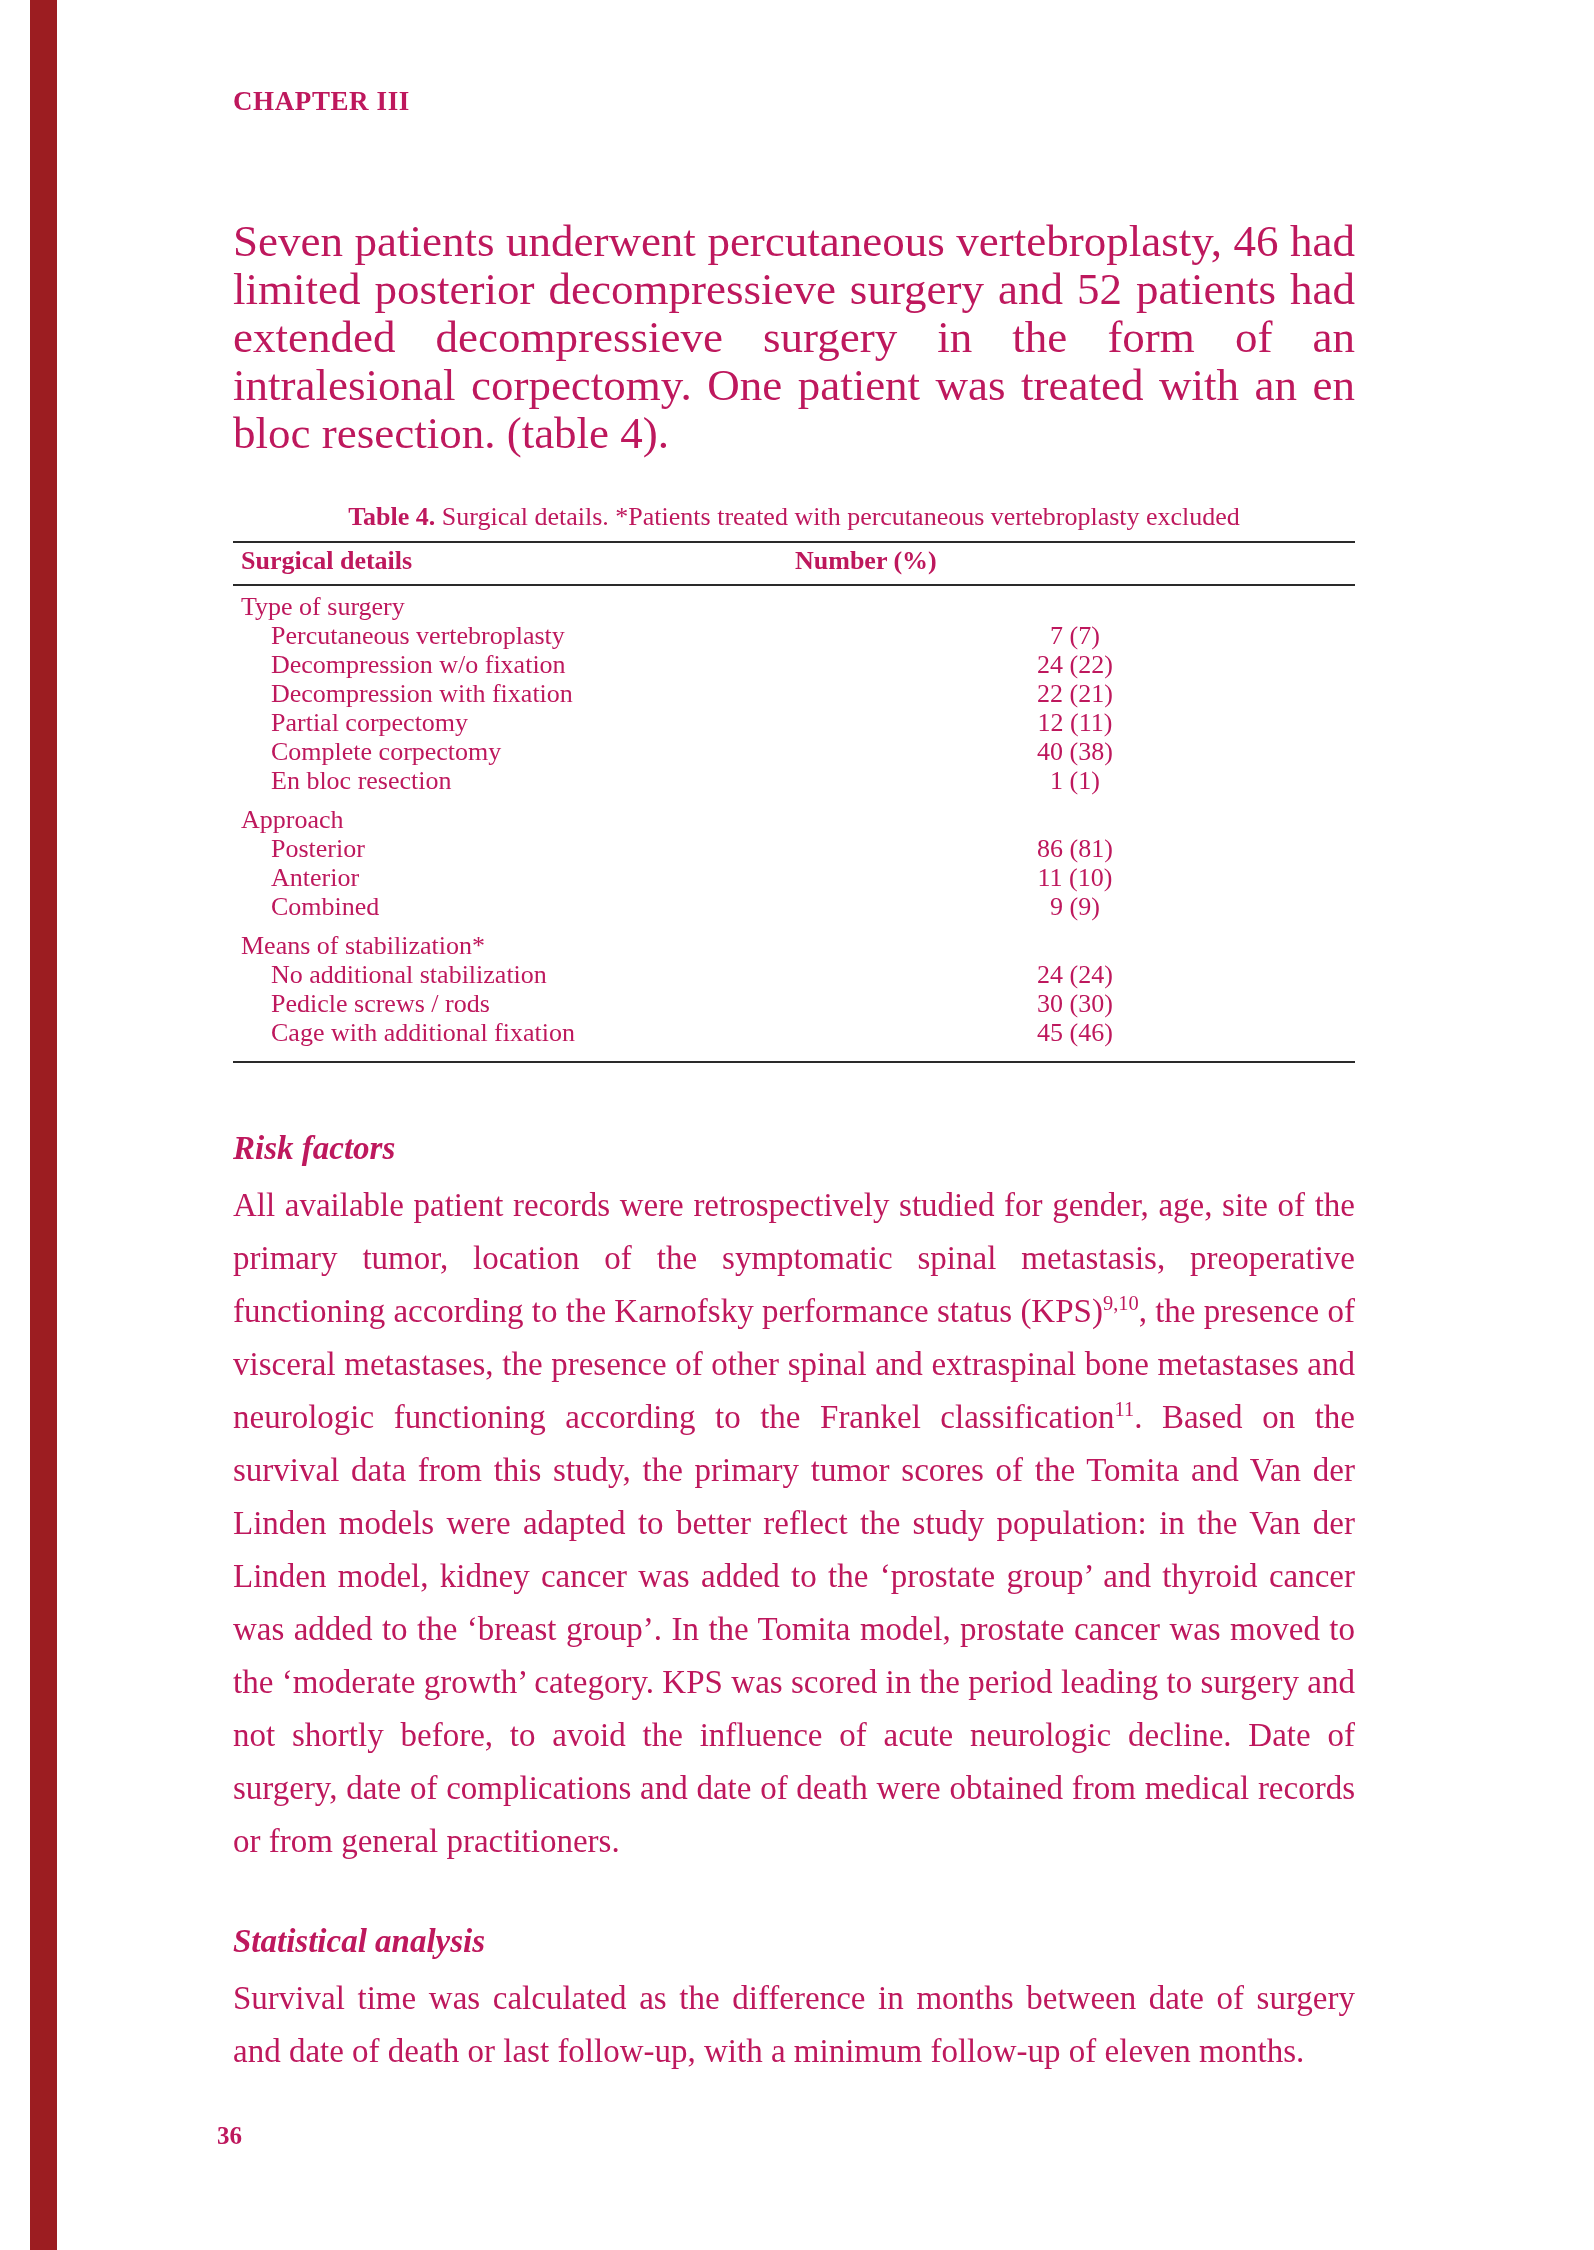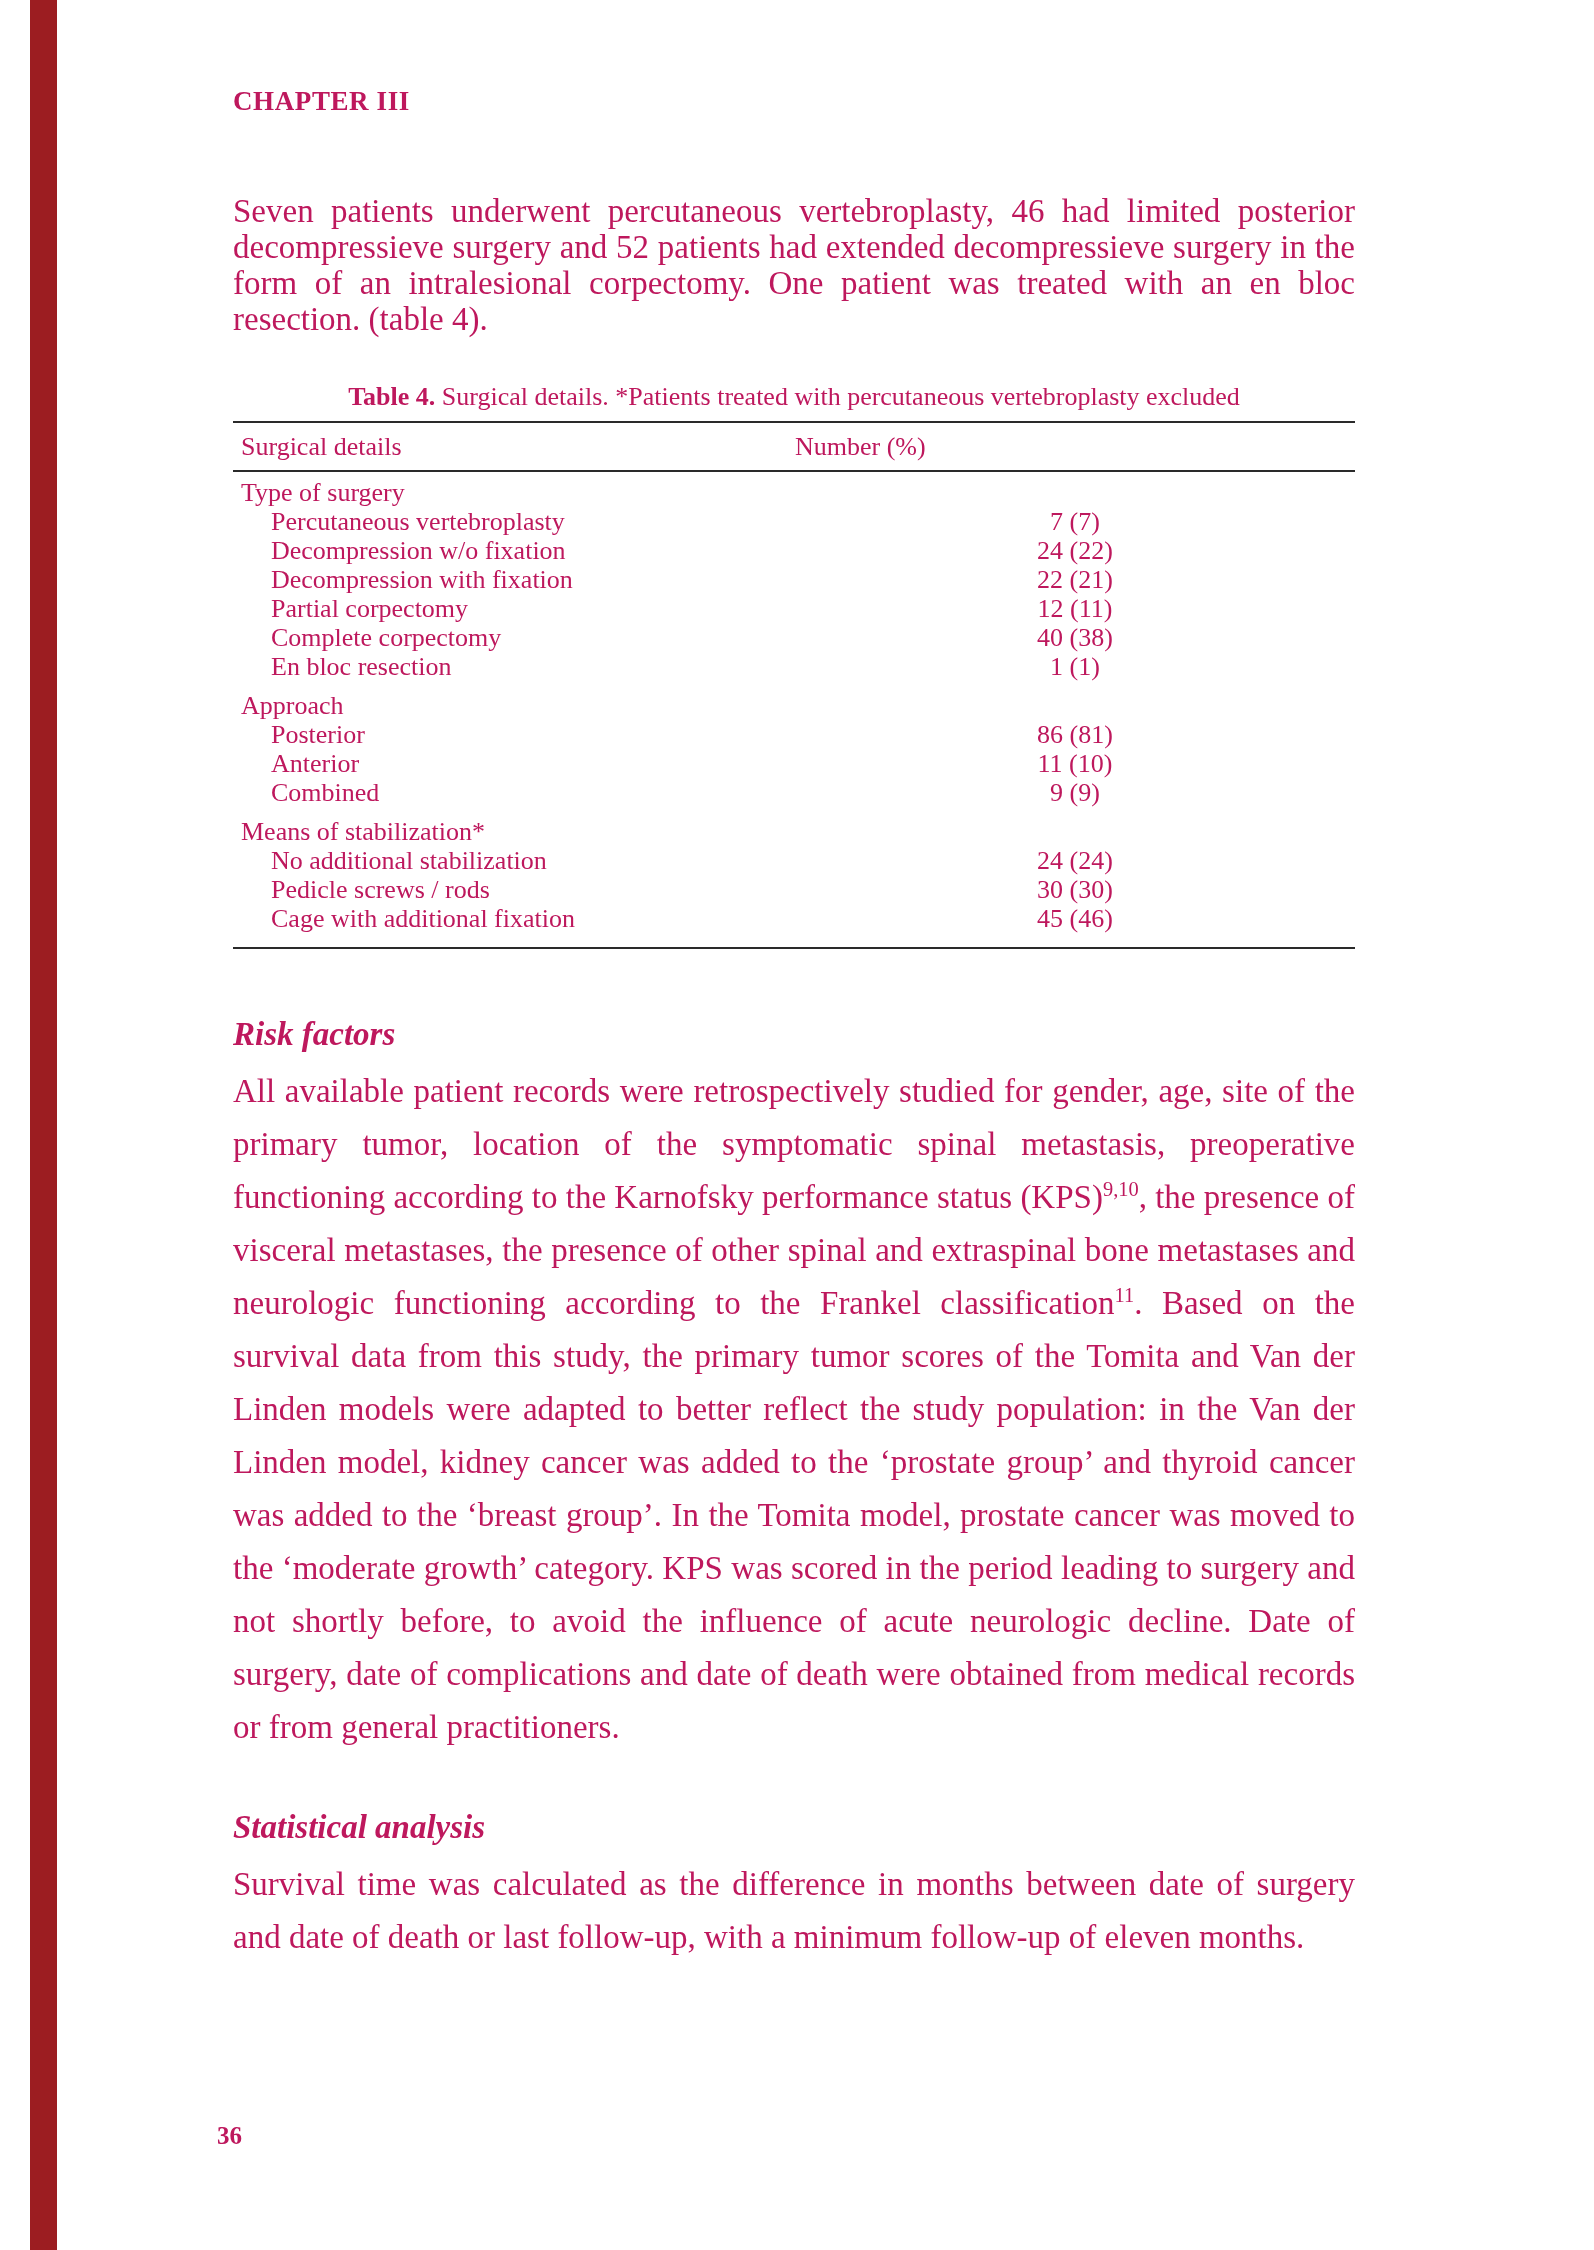--- a/index.html
+++ b/index.html
@@ -27,45 +27,45 @@
     top: 0;
     width: 1122px;
   }
   .chapter {
     margin-top: 86px;
     font-size: 27px;
     font-weight: bold;
     letter-spacing: 0.6px;
   }
   .intro {
-    margin-top: 76px;
-    font-size: 33px;
-    line-height: 36px;
+    margin-top: 100px;
+    font-size: 45px;
+    line-height: 48px;
     text-align: justify;
   }
   .caption {
     margin-top: 44px;
     font-size: 26px;
     line-height: 32px;
     text-align: center;
   }
   .caption b { font-weight: bold; }
   table.surg {
     width: 100%;
     border-collapse: collapse;
     margin-top: 8px;
     font-size: 26px;
     border-top: 2px solid #2a2a2a;
     border-bottom: 2px solid #2a2a2a;
   }
   table.surg col.c2 { width: 560px; }
   table.surg thead tr { border-bottom: 2px solid #2a2a2a; }
   table.surg th {
-    font-weight: normal;
-    padding: 9px 0 8px 0;
+    font-weight: bold;
+    padding: 3px 0 8px 0;
   }
   table.surg th.h1 { text-align: left; padding-left: 8px; }
   table.surg th.h2 { text-align: left; }
   table.surg td {
     line-height: 29px;
     padding: 0;
     vertical-align: top;
   }
   table.surg td.glabel { padding-left: 8px; }
   table.surg td.ilabel { padding-left: 38px; }

